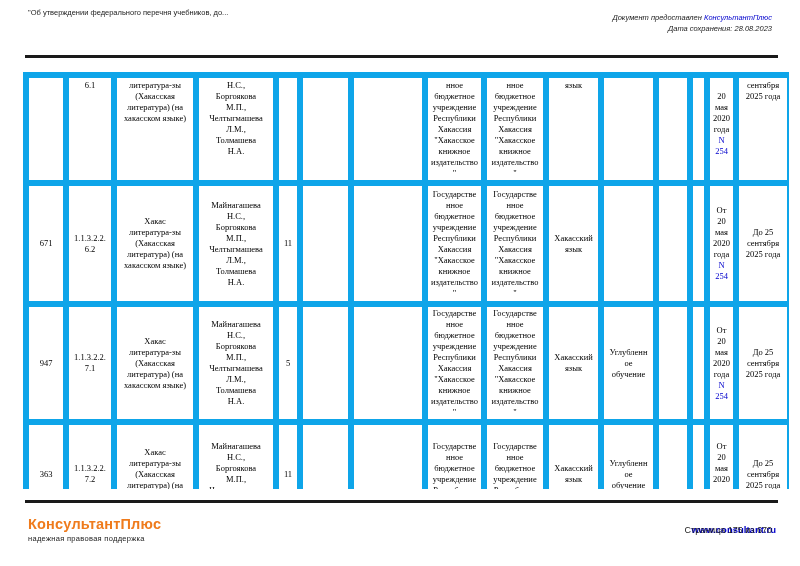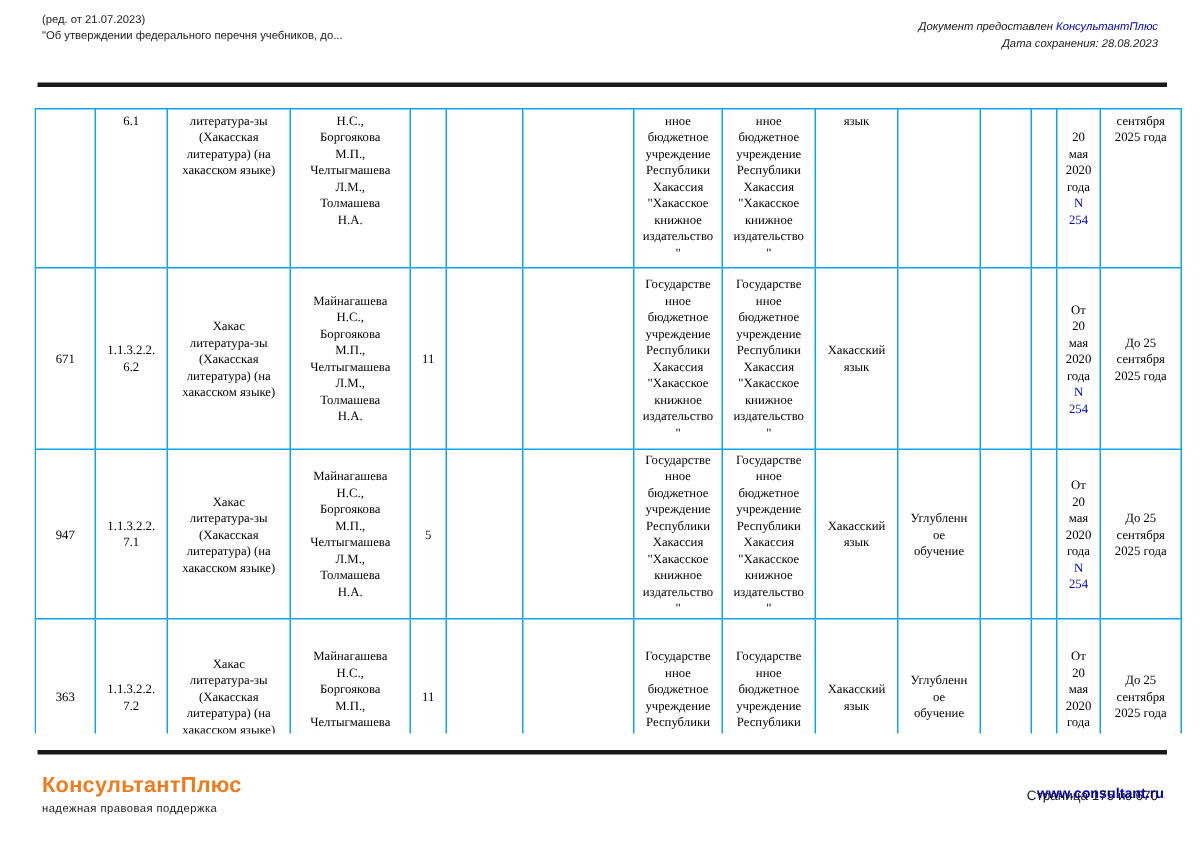--- a/index.html
+++ b/index.html
@@ -26,21 +26,21 @@
   a.lnk{color:#0000cc;text-decoration:none;cursor:pointer;}
   
   .tbl-wrap{
     position:absolute;left:23px;top:72px;width:766px;height:417px;overflow:hidden;
   }
   table.doc{
     border-collapse:collapse;table-layout:fixed;width:764px;
     font-family:"Liberation Serif",serif;font-size:8.5px;line-height:11px;
   }
   table.doc td{
-    border:1px solid #0ea5e9;text-align:center;vertical-align:middle;
+    border:6px solid #0ea5e9;text-align:center;vertical-align:middle;
     padding:1px;white-space:pre-line;word-wrap:break-word;overflow:hidden;
   }
   tr.row-a td{vertical-align:top;padding-top:2px;}
   tr.row-a{height:106px;}
   tr.row-b{height:121px;}
   tr.row-c{height:108px;}
   tr.row-d{height:104px;}
   td.fp{text-align:left;padding-left:3px;}
   .blue-frag{display:block;color:#0000cc;cursor:pointer;}
   
@@ -57,21 +57,20 @@
     font-size:9.5px;font-weight:bold;
   }
   .pageno{
     position:absolute;right:28px;top:525px;font-size:9px;color:#1a1a1a;margin-left:20px;
   }
 </style>
 </head>
 <body>
 
 <div class="hdr-left">
-  <div>(ред. от 21.07.2023)</div>
   <div>"Об утверждении федерального перечня учебников, до...</div>
 </div>
 <div class="hdr-right">
   <div>
     <span>Документ предоставлен </span><a class="lnk">КонсультантПлюс</a>
   </div>
   <div>Дата сохранения: 28.08.2023</div>
 </div>
 <div class="rule-top"></div>
 

